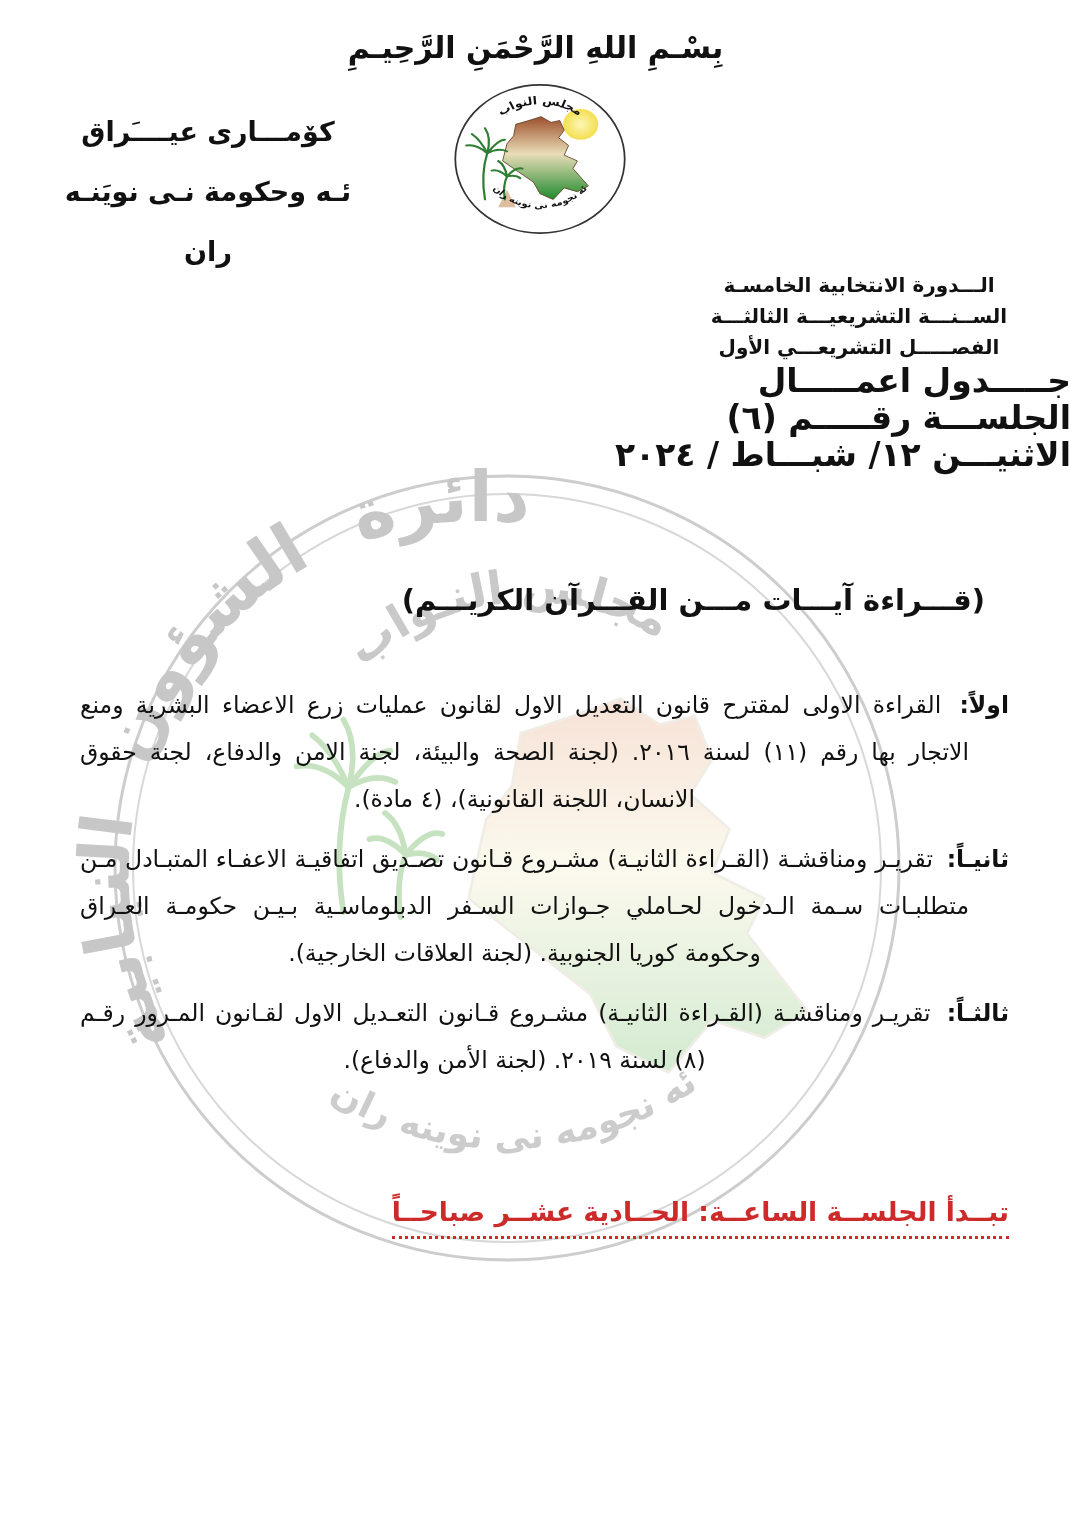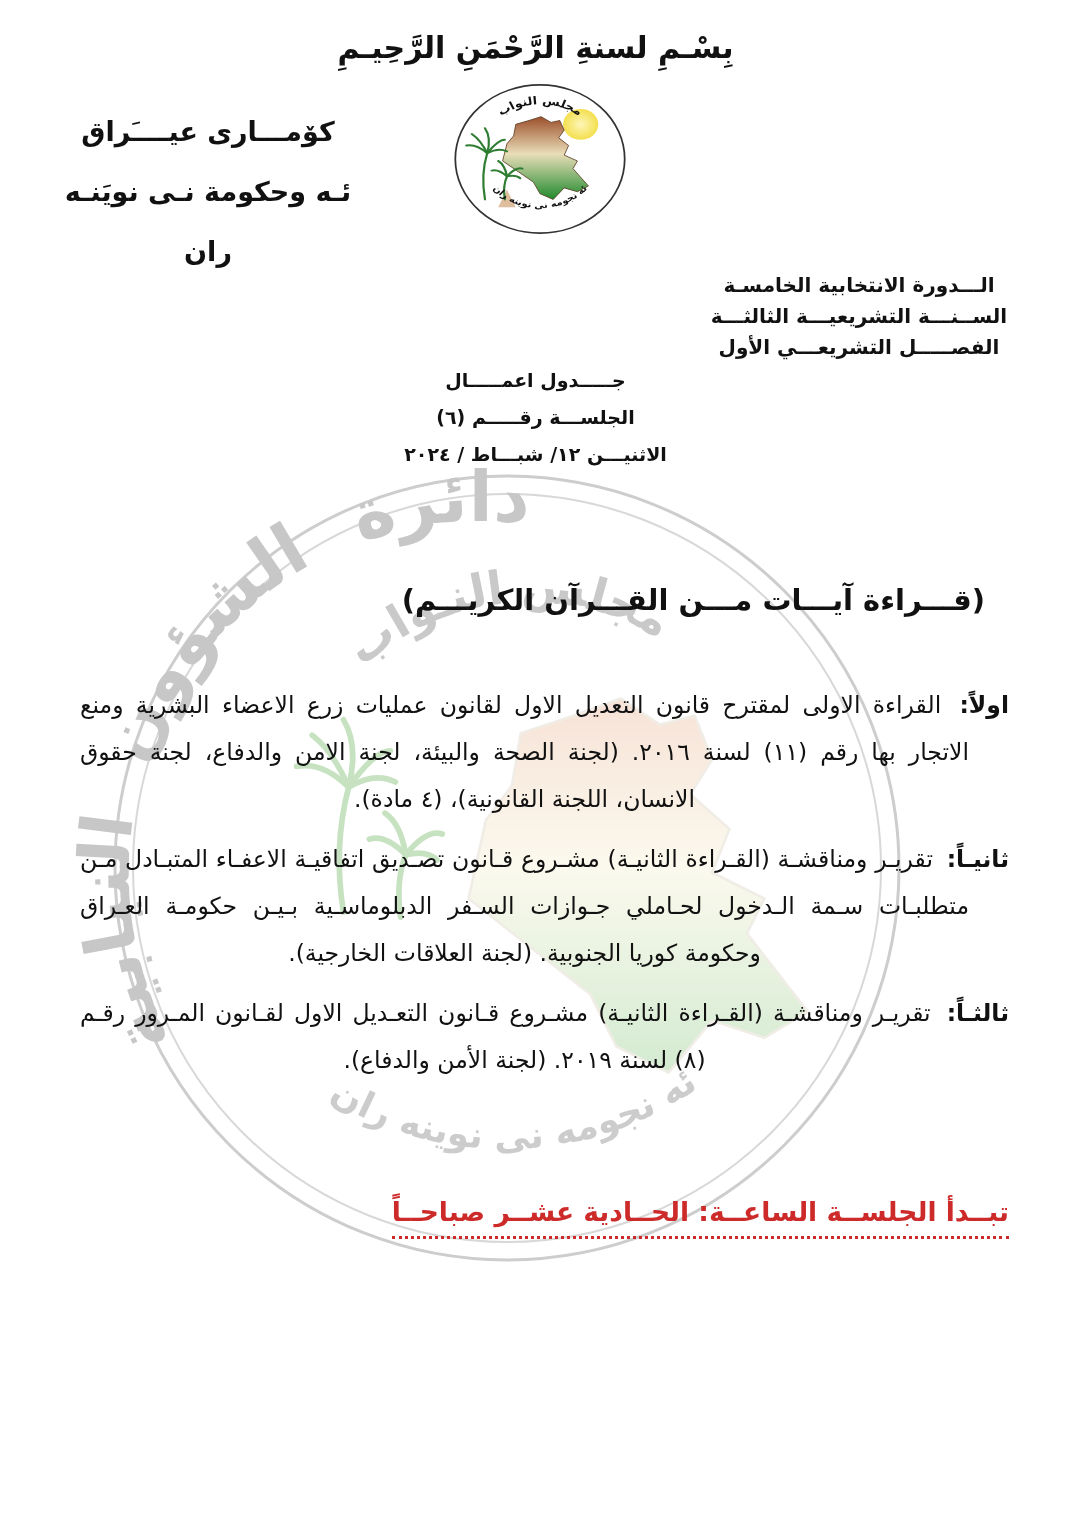--- a/index.html
+++ b/index.html
@@ -31,21 +31,21 @@
     text-align:center;font-size:27px;font-weight:bold;line-height:60px;
   }
   .logo-wrap{top:82px;left:452px;width:176px;height:154px;}
   .logo-wrap svg{width:176px;height:154px;display:block;}
   .session-info{
     top:222px;right:56px;width:312px;
     text-align:center;font-size:20px;font-weight:bold;line-height:31px;margin-top:48px;
   }
   .agenda-title{
     top:362px;left:0;width:100%;
-    text-align:center;font-size:19px;font-weight:bold;line-height:37px;
+    font-size:33px;font-weight:bold;line-height:37px;
   }
   .quran-line{
     top:583px;right:86px;
     font-size:29px;font-weight:bold;
   }
   .items{
     top:682px;right:62px;left:80px;
   }
   .item{
     margin:0 0 13px 0;
@@ -107,21 +107,21 @@
       <textPath href="#wmArcDept" startOffset="50%" text-anchor="middle">دائرة الشؤون النيابية</textPath>
     </text>
     <text font-size="46" font-weight="bold" fill="#c9c9c9" letter-spacing="6">
       <textPath href="#wmArcAssembly" startOffset="50%" text-anchor="middle">مجلس النـواب</textPath>
     </text>
     <text font-size="36" font-weight="bold" fill="#cccccc" letter-spacing="3">
       <textPath href="#wmArcKurdish" startOffset="50%" text-anchor="middle">ئه نجومه نى نوينه ران</textPath>
     </text>
   </svg>
 
-  <div class="layer bismillah">بِسْـمِ لسنةِ الرَّحْمَنِ الرَّحِيـمِ</div>
+  <div class="layer bismillah">بِسْـمِ اللهِ الرَّحْمَنِ الرَّحِيـمِ</div>
 
 
   <div class="layer hdr-left">
     <div>كۆمـــارى عيــــَراق</div>
     <div>ئـه وحكومة نـى نويَنـه ران</div>
   </div>
 
   <div class="layer logo-wrap">
     <svg viewBox="0 0 160 160" preserveAspectRatio="none" aria-hidden="true">
       <defs>

